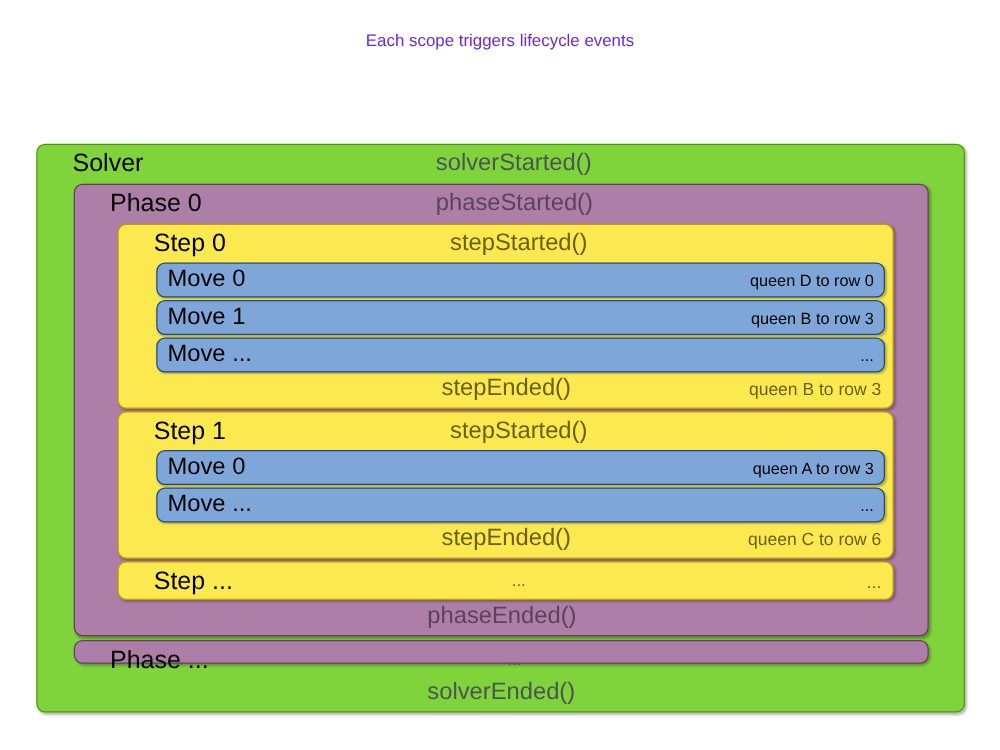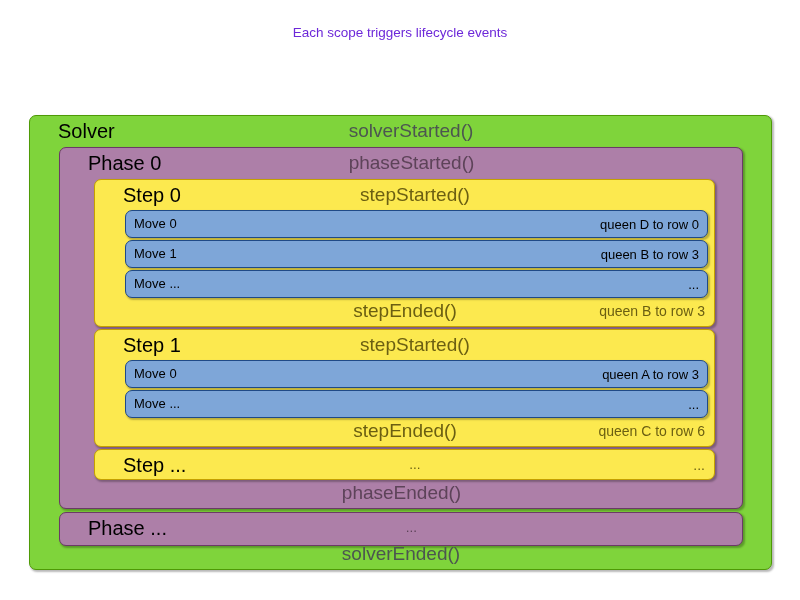--- a/index.html
+++ b/index.html
@@ -102,21 +102,21 @@
     left: 29px;
     top: 31px;
     width: 684px;
     height: 362px;
   }
   #phaseN-scope {
     position: absolute;
     left: 29px;
     top: 396px;
     width: 684px;
-    height: 34px;
+    height: 19px;
   }
   .phase-scope .lbl-center { color: #5d4359; }
 
   
   .step-scope {
     background: #FCE94F;
     border-color: #c4a000;
     box-shadow: 1.5px 1.5px 2px rgba(0,0,0,0.28);
   }
   #step0-scope {
@@ -154,21 +154,21 @@
     position: relative;
     box-sizing: border-box;
     background: #7EA6D8;
     border: 1.5px solid #204a87;
     border-radius: 7px;
     height: 28px;
     margin-bottom: 2px;
     box-shadow: 1.2px 1.2px 1.6px rgba(0,0,0,0.25);
   }
   .move-scope .lbl-left {
-    font-size: 13px;
+    font-size: 19px;
     line-height: 26px;
   }
   .move-scope .lbl-right {
     font-size: 13px;
     line-height: 27px;
     color: #000000;
     right: 8px;
   }
 
   .ellipsis-small { font-size: 13.5px; }

